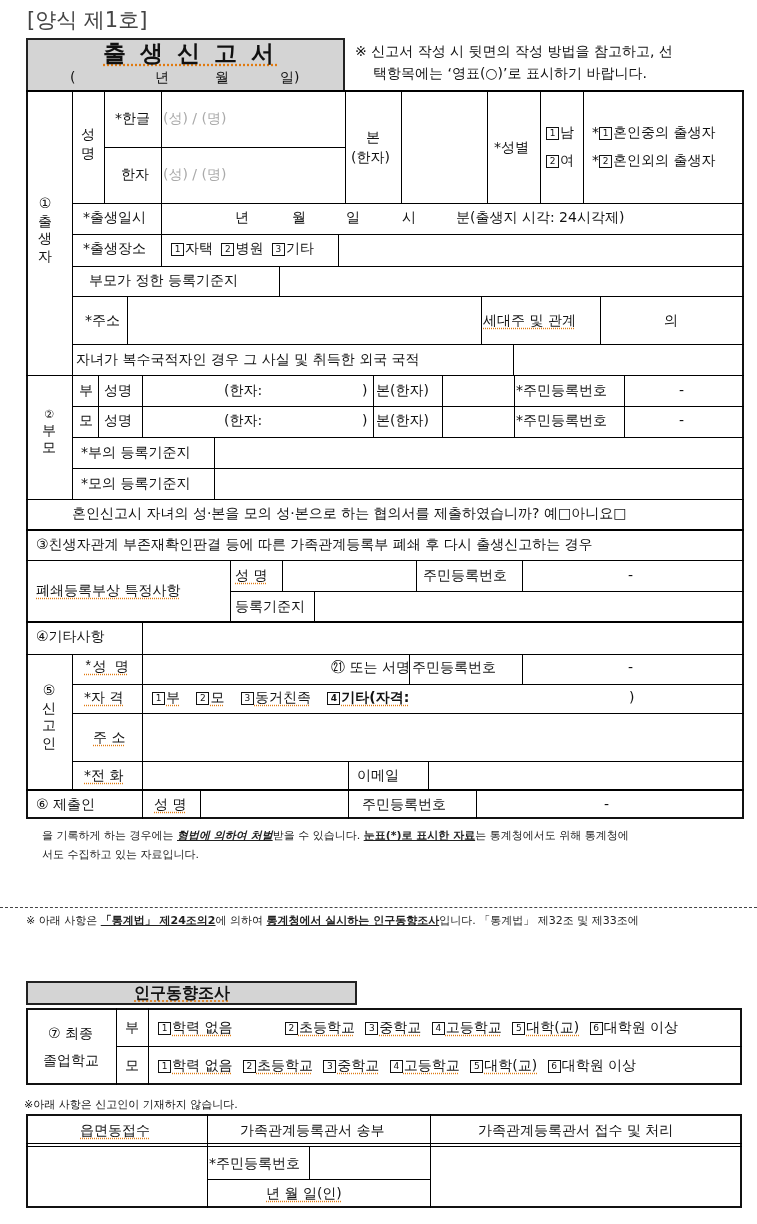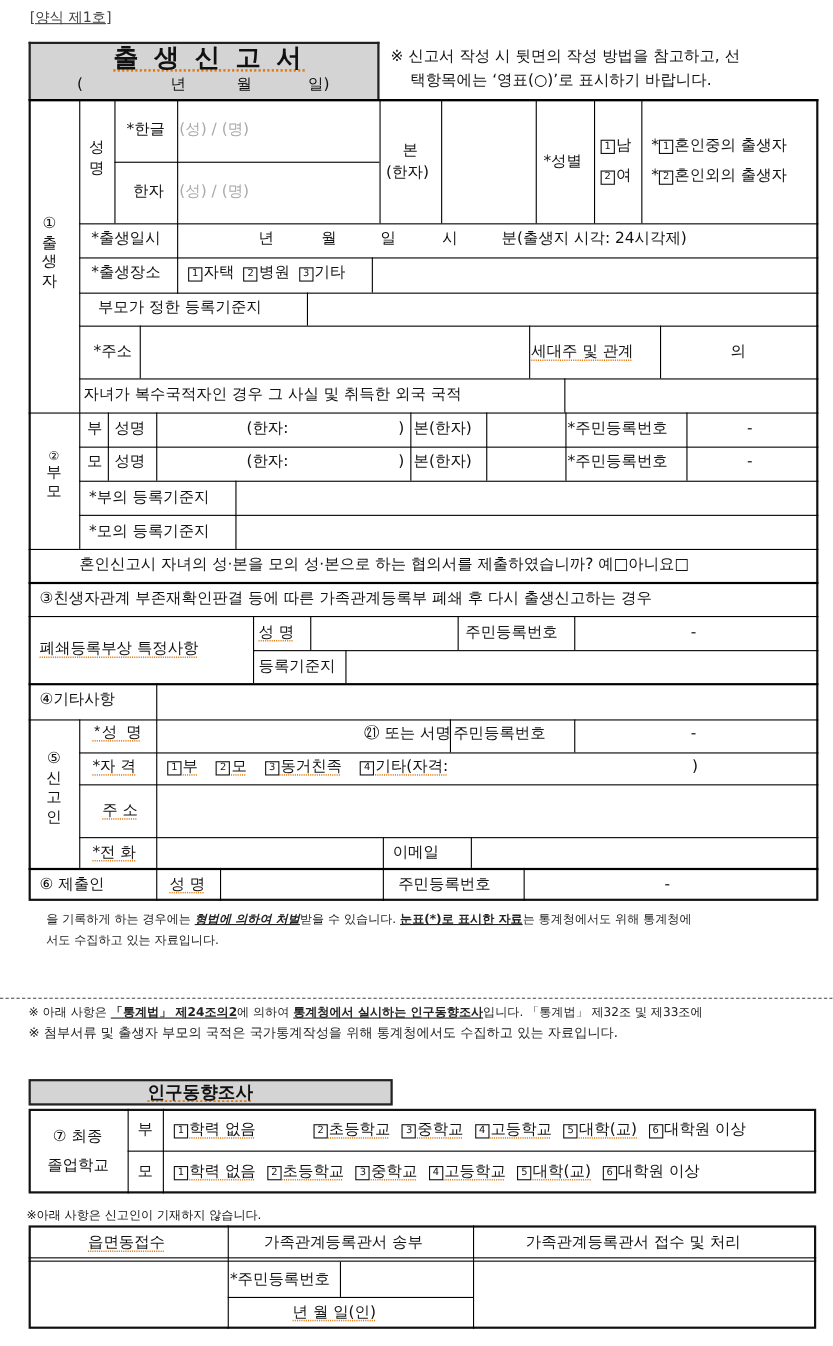--- a/index.html
+++ b/index.html
@@ -14,21 +14,21 @@
   .u { text-decoration: underline dotted #e07a10; text-underline-offset:3px; }
   .box { display:inline-block; width:11px; height:11px; border:1px solid #111; font-size:9px;
          line-height:11px; text-align:center; vertical-align:1px; margin-right:1px; }
   .vert { position:absolute; display:flex; flex-direction:column; align-items:center; line-height:1.25; font-size:14px; }
   .small { font-size:11px; }
   .note { font-size:11px; line-height:19px; color:#222; }
 </style>
 </head>
 <body>
 
-<div class="t" style="left:27px;top:10px;font-size:13px;color:#444;text-decoration:underline;">[양식 제1호]</div>
+<div class="t" style="left:27px;top:10px;font-size:21px;color:#444;">[양식 제1호]</div>
 
 <div class="abs" style="left:26px;top:38px;width:319px;height:53px;background:#d4d4d4;border:2px solid #222;border-bottom:none;"></div>
 <div class="t u" style="left:103px;top:42px;font-size:23px;font-weight:bold;letter-spacing:3px;">출 생 신 고 서</div>
 <div class="t" style="left:70px;top:70px;font-size:14px;">(</div>
 <div class="t" style="left:155px;top:70px;font-size:14px;">년</div>
 <div class="t" style="left:215px;top:70px;font-size:14px;">월</div>
 <div class="t" style="left:280px;top:70px;font-size:14px;">일)</div>
 
 <div class="t" style="left:355px;top:44px;font-size:14px;">※ 신고서 작성 시 뒷면의 작성 방법을 참고하고, 선</div>
 <div class="t" style="left:373px;top:66px;font-size:14px;">택항목에는 ‘영표(○)’로 표시하기 바랍니다.</div>
@@ -196,21 +196,21 @@
 <div class="t" style="left:412px;top:660px;">주민등록번호</div>
 <div class="vl" style="left:522px;top:654px;height:30px;"></div>
 <div class="t" style="left:628px;top:660px;">-</div>
 
 <div class="hl" style="left:72px;top:684px;width:672px;"></div>
 <div class="t u" style="left:84px;top:690px;">*자 격</div>
 <div class="t" style="left:152px;top:690px;">
   <span class="u"><span class="box">1</span><span>부</span></span>
   <span class="u" style="margin-left:12px;"><span class="box">2</span><span>모</span></span>
   <span class="u" style="margin-left:12px;"><span class="box">3</span><span>동거친족</span></span>
-  <span class="u" style="margin-left:12px;"><span class="box">4</span><span>기타(자격:</span></span>
+  <span class="u" style="margin-left:12px;font-weight:bold;"><span class="box">4</span><span>기타(자격:</span></span>
 </div>
 <div class="t" style="left:629px;top:690px;">)</div>
 
 <div class="hl" style="left:72px;top:713px;width:672px;"></div>
 <div class="t u" style="left:93px;top:730px;">주 소</div>
 <div class="abs" style="left:143px;top:714px;width:601px;height:47px;"></div>
 
 <div class="hl" style="left:72px;top:761px;width:672px;"></div>
 <div class="t u" style="left:84px;top:768px;">*전 화</div>
 <div class="abs" style="left:143px;top:762px;width:204px;height:27px;"></div>
@@ -234,21 +234,20 @@
   <div style="padding-left:16px;">
     <span>을 기록하게 하는 경우에는 </span><span style="font-weight:bold;text-decoration:underline;font-style:italic;">형법에 의하여 처벌</span><span>받을 수 있습니다. </span><span style="font-weight:bold;text-decoration:underline;">눈표(*)로 표시한 자료</span><span>는 통계청에서도 위해 통계청에</span>
   </div>
   <div style="padding-left:16px;">서도 수집하고 있는 자료입니다.</div>
 </div>
 
 <div class="abs" style="left:0;top:907px;width:757px;border-top:1px dashed #444;"></div>
 
 <div class="abs note" style="left:26px;top:911px;width:725px;">
   <div><span>※ 아래 사항은 </span><span style="font-weight:bold;text-decoration:underline;">「통계법」 제24조의2</span><span>에 의하여 </span><span style="font-weight:bold;text-decoration:underline;">통계청에서 실시하는 인구동향조사</span><span>입니다. 「통계법」 제32조 및 제33조에</span></div>
-  <div style="font-size:12px;">※ 첨부서류 및 출생자 부모의 국적은 국가통계작성을 위해 통계청에서도 수집하고 있는 자료입니다.</div>
 </div>
 
 <div class="abs" style="left:26px;top:981px;width:331px;height:24px;background:#d4d4d4;border:2px solid #222;"></div>
 <div class="t u" style="left:134px;top:985px;font-size:16px;font-weight:bold;">인구동향조사</div>
 
 <div class="abs" style="left:26px;top:1008px;width:716px;height:77px;border:2px solid #111;"></div>
 <div class="vl" style="left:116px;top:1008px;height:77px;"></div>
 <div class="vl" style="left:148px;top:1008px;height:77px;"></div>
 <div class="hl" style="left:116px;top:1046px;width:626px;"></div>
 <div class="t" style="left:48px;top:1026px;">⑦ 최종</div>

